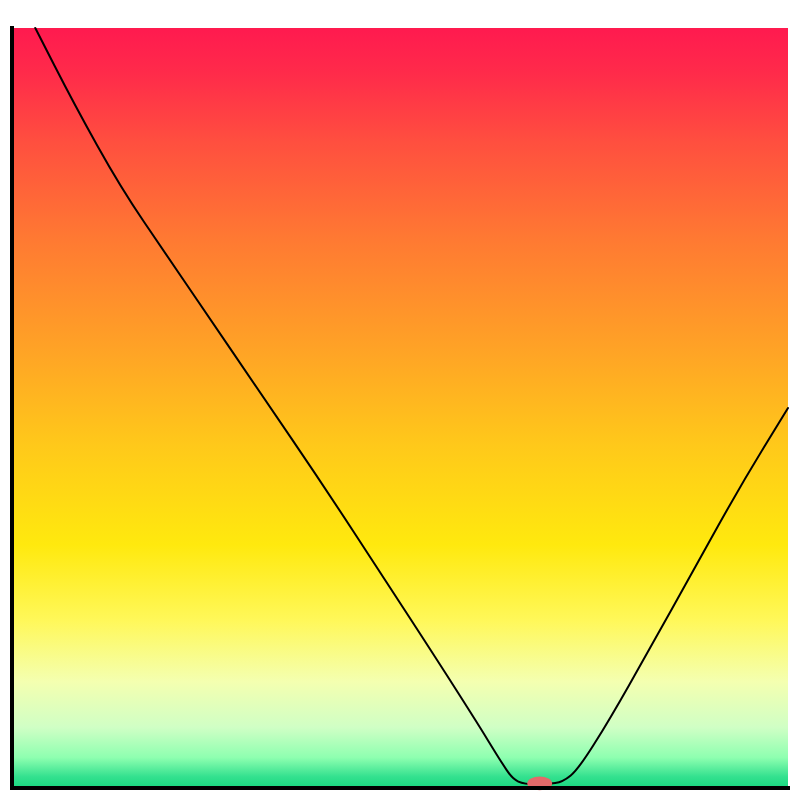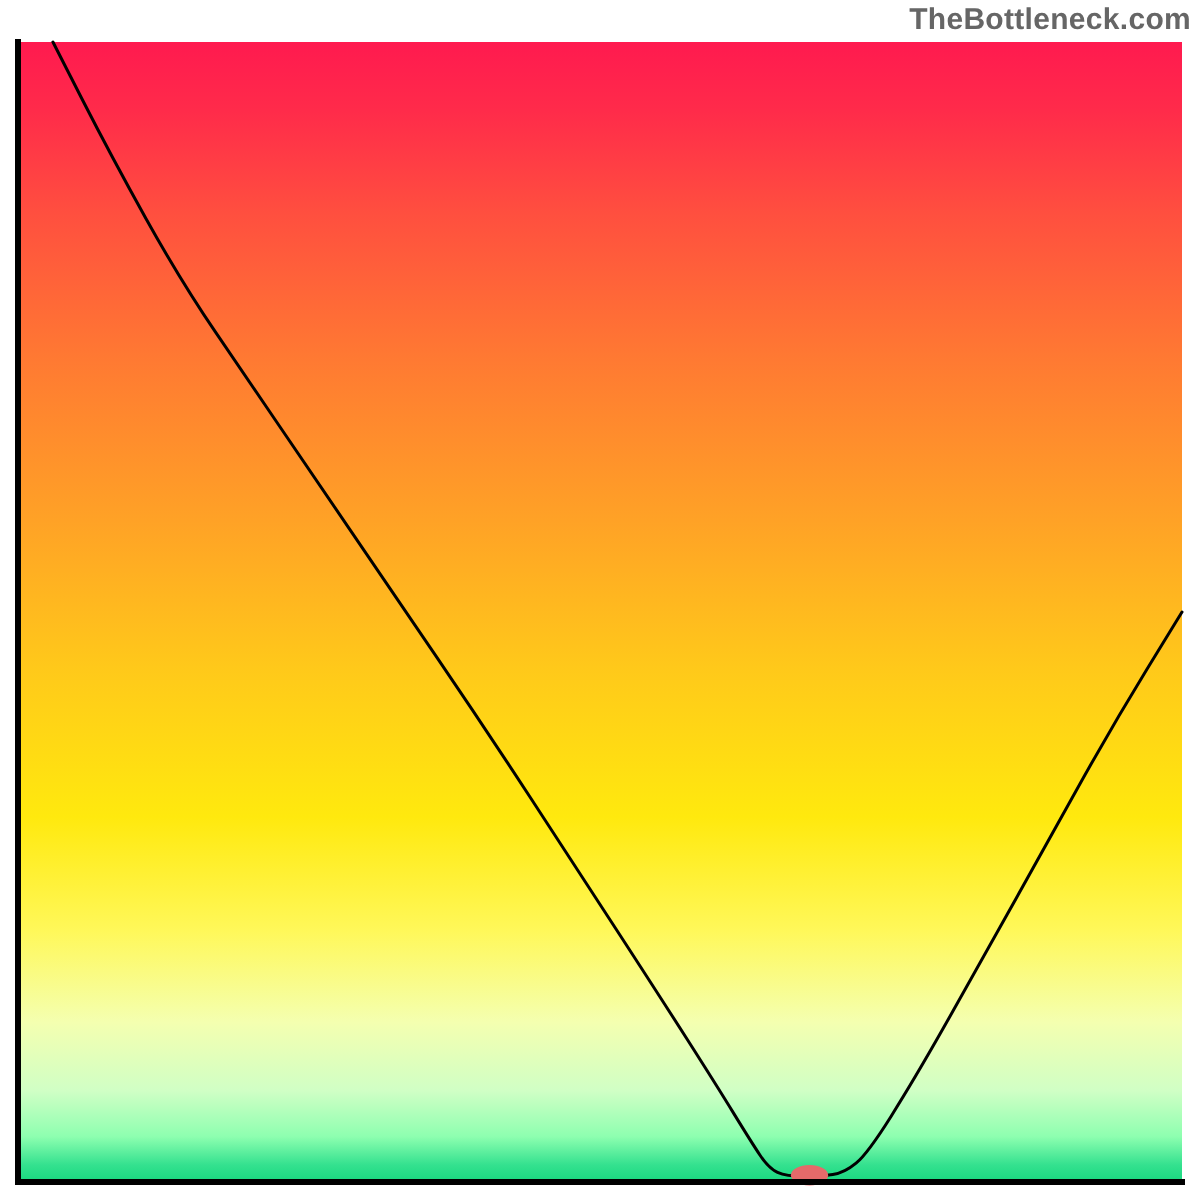--- a/index.html
+++ b/index.html
@@ -29,21 +29,20 @@
   svg {
     position: absolute;
     top: 0;
     left: 0;
   }
 </style>
 </head>
 <body>
 <div class="container">
 
-<div class="watermark">TheBottleneck.com</div>
 
 <svg id="chart-svg" width="800" height="800" viewBox="0 0 800 800">
   <defs>
     <linearGradient id="bg-grad" x1="0" y1="0" x2="0" y2="1">
           <stop offset="0.00%" stop-color="#ff1a4f"></stop>
           <stop offset="6.00%" stop-color="#ff2b4a"></stop>
           <stop offset="15.00%" stop-color="#ff4f3f"></stop>
           <stop offset="28.00%" stop-color="#ff7a32"></stop>
           <stop offset="42.00%" stop-color="#ffa226"></stop>
           <stop offset="55.00%" stop-color="#ffc91a"></stop>

